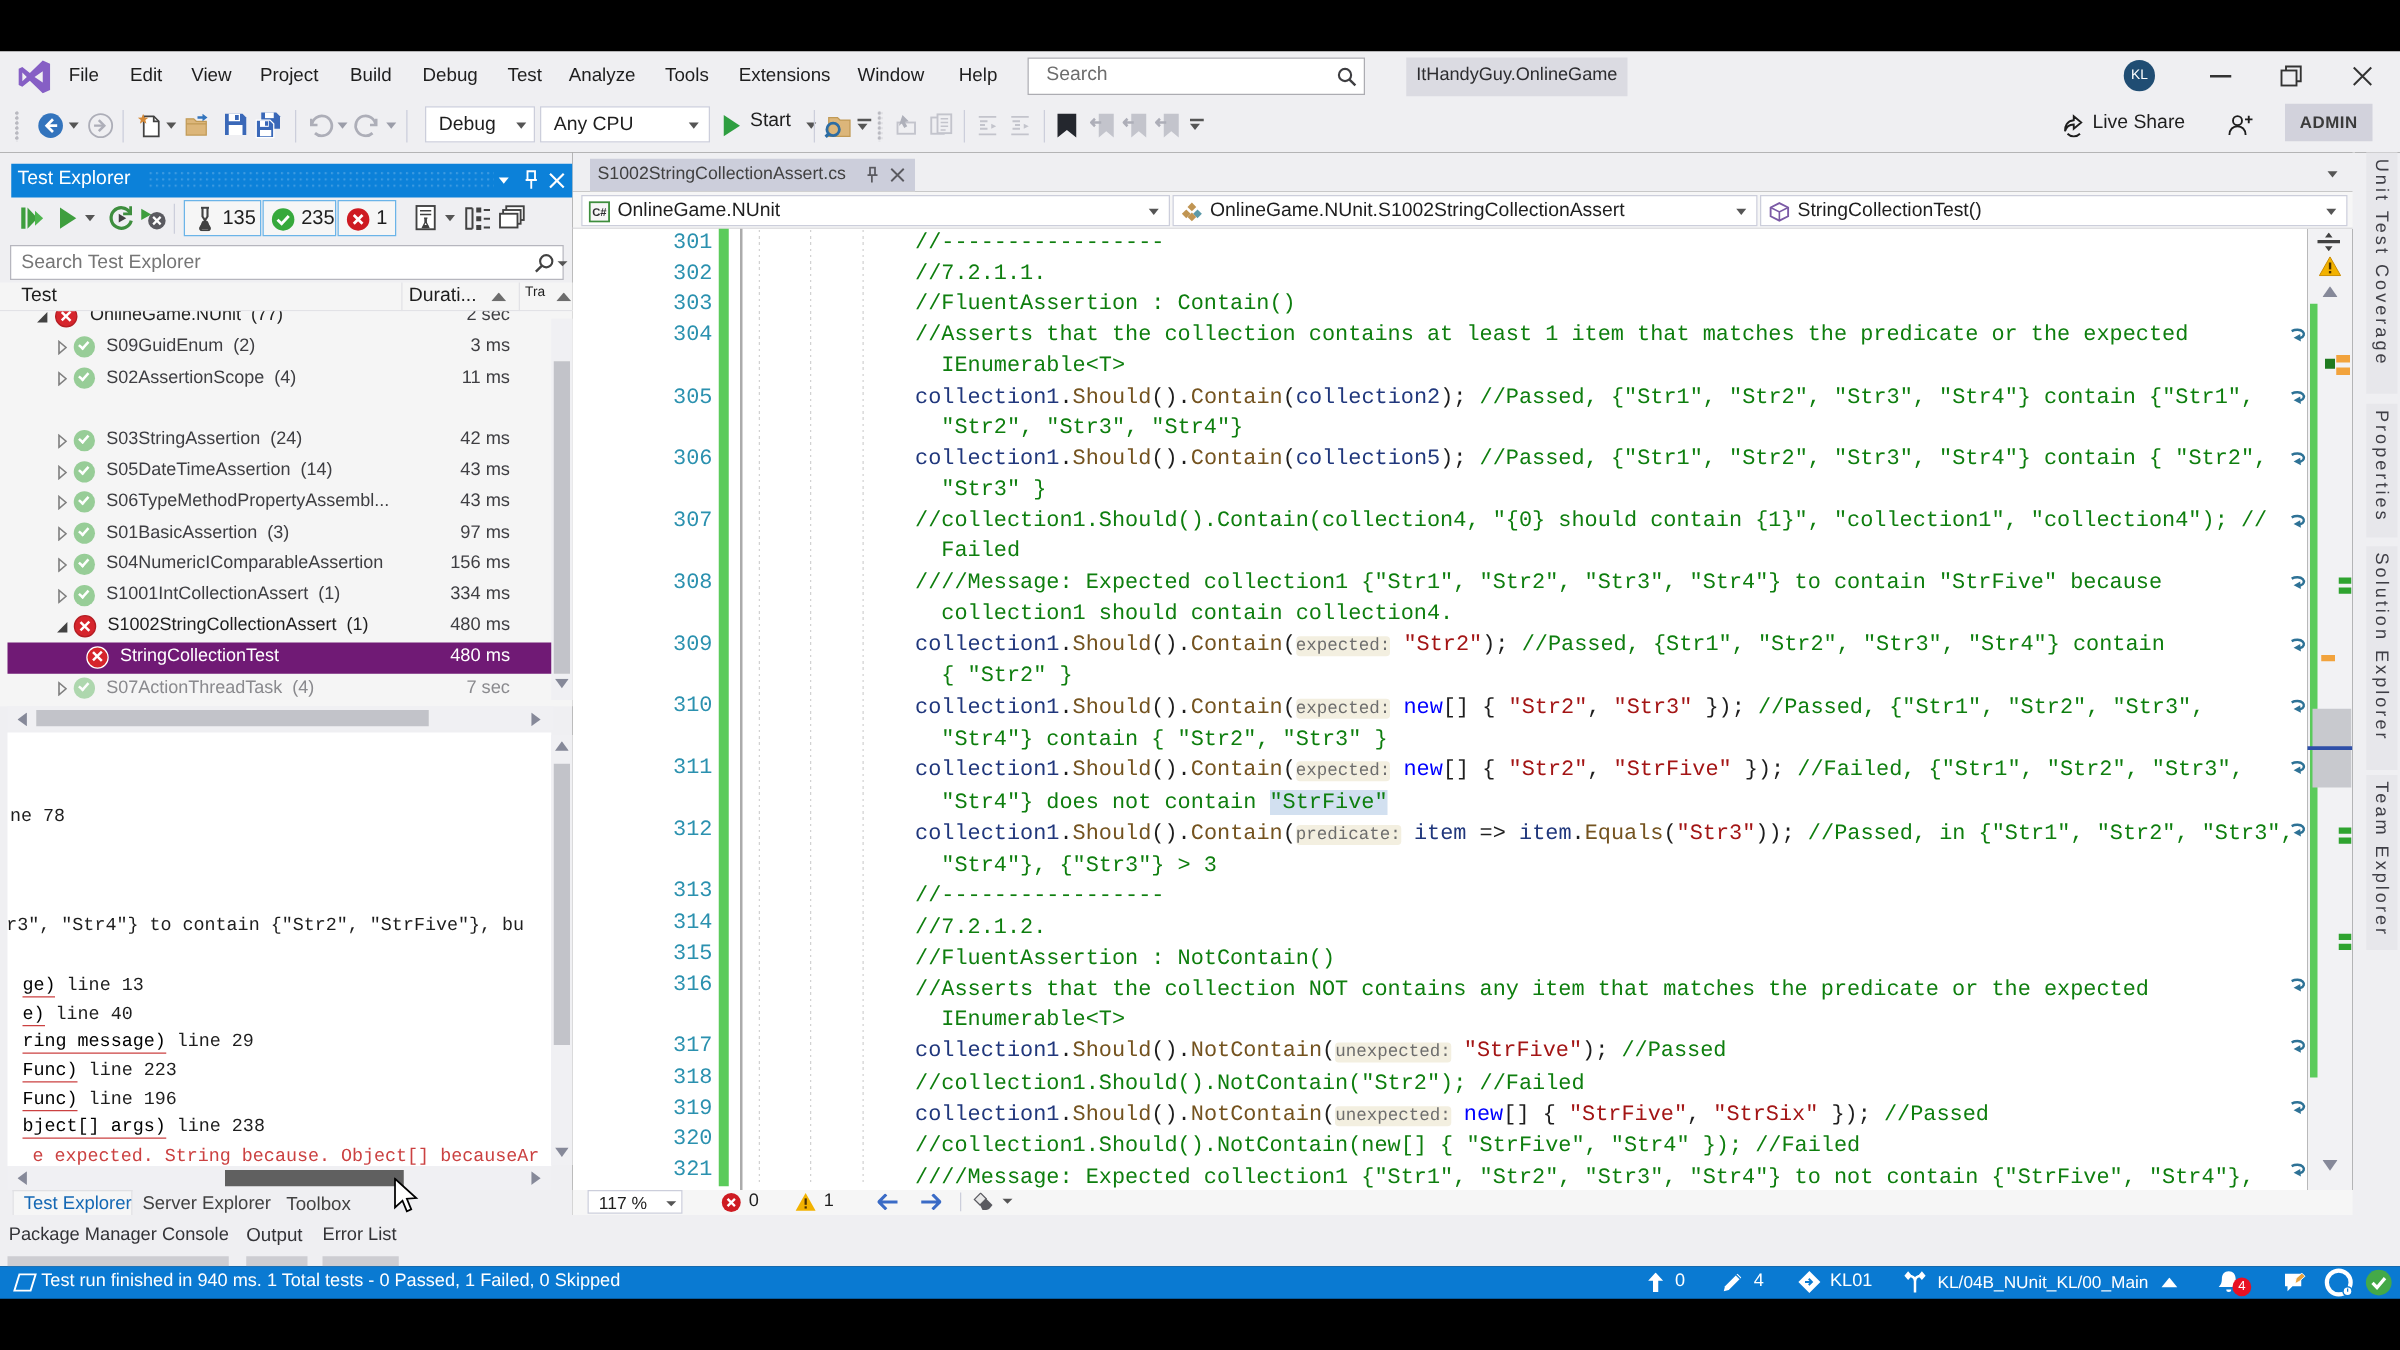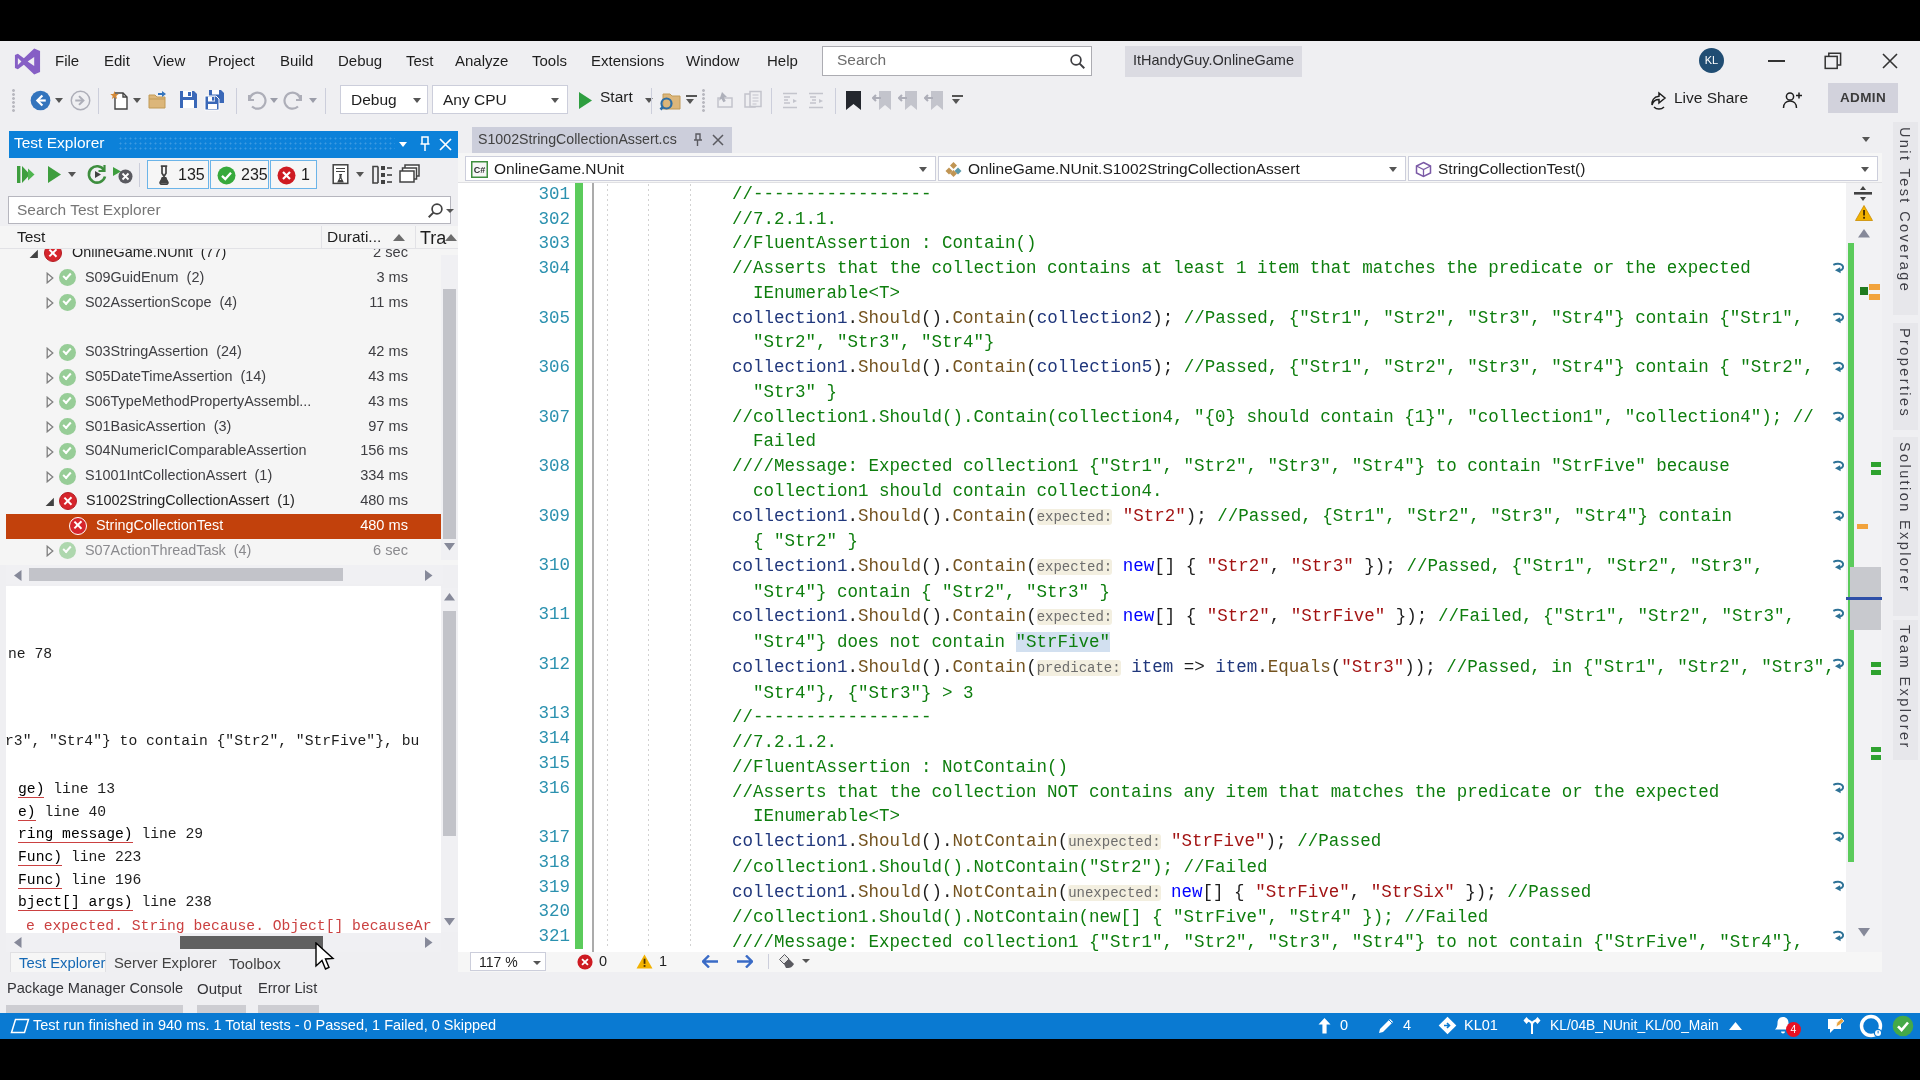--- a/index.html
+++ b/index.html
@@ -281,21 +281,21 @@
 <div class="caret" style="left:437px;top:12px;border-left-width:4px;border-right-width:4px;border-top-width:4.5px;"></div>
 </div>
 <div class="abs" style="left:0;top:104px;width:458px;height:23px;background:#F5F5F5;border-bottom:1px solid #E2E2E6;">
 <div class="abs" style="left:17px;top:2px;font-size:15.5px;color:#1E1E1E;">Test</div>
 <div class="vsep" style="left:321px;top:0;height:23px;background:#E2E2E6;"></div>
 <div class="abs" style="left:327px;top:2px;font-size:15.5px;color:#1E1E1E;">Durati...</div>
 <svg class="abs" style="left:393px;top:8px" width="12" height="7" viewBox="0 0 12 7">
         <path d="M6 0 12 7 0 7z" fill="#6D6D6D"></path>
       </svg>
 <div class="vsep" style="left:415px;top:0;height:23px;background:#E2E2E6;"></div>
-<div class="abs" style="left:420px;top:2px;font-size:18px;color:#1E1E1E;">Tra</div>
+<div class="abs" style="left:420px;top:2px;font-size:11px;color:#1E1E1E;">Tra</div>
 <svg class="abs" style="left:445px;top:8px" width="12" height="7" viewBox="0 0 12 7">
         <path d="M6 0 12 7 0 7z" fill="#6D6D6D"></path>
       </svg>
 </div>
 <div class="abs" style="left:0;top:127px;width:458px;height:316px;background:#F5F5F5;overflow:hidden;">
 <div class="row" style="top:-8.0px;">
 <svg class="abs" style="left:22px;top:7px" width="11" height="11" viewBox="0 0 10 10">
           <path d="M9 1.5 V9 H1.5z" fill="#424242"></path>
         </svg>
 <div class="badc" style="left:38px;">
@@ -389,37 +389,37 @@
 <svg class="abs" style="left:38px;top:7px" width="11" height="11" viewBox="0 0 10 10">
           <path d="M9 1.5 V9 H1.5z" fill="#424242"></path>
         </svg>
 <div class="badc" style="left:53px;">
           <i></i>
           <b></b>
         </div>
 <div class="nm" style="left:80px;color:#1E1E1E;">S1002StringCollectionAssert  (1)</div>
 <div class="dur" style="color:#3E3E42;">480 ms</div>
 </div>
-<div class="row" style="top:264.8px;background:#c2410c;">
+<div class="row" style="top:264.8px;background:#701a75;">
 <div class="badc" style="left:63px;border-color:#fff;">
           <i></i>
           <b></b>
         </div>
 <div class="nm" style="left:90px;color:#fff;">StringCollectionTest</div>
 <div class="dur" style="color:#fff;">480 ms</div>
 </div>
 <div class="row" style="top:289.6px;">
 <svg class="abs" style="left:40px;top:6.5px" width="8" height="12" viewBox="0 0 8 12">
           <path d="M1.2 1.2 6.8 6 1.2 10.8z" fill="none" stroke="#808080" stroke-width="1.3"></path>
         </svg>
 <div class="okc" style="left:53px;opacity:.75;">
           <i></i>
         </div>
 <div class="nm" style="left:79px;color:#8A8A8E;">S07ActionThreadTask  (4)</div>
-<div class="dur" style="color:#8A8A8E;">6 sec</div>
+<div class="dur" style="color:#8A8A8E;">7 sec</div>
 </div>
 </div>
 <div class="abs" style="left:441px;top:133px;width:17px;height:305px;background:#F0F0F3;">
 <div class="abs" style="left:2px;top:34px;width:13px;height:250px;background:#C2C3C9;"></div>
 <svg class="abs" style="left:3px;top:288px" width="11" height="8" viewBox="0 0 11 8">
         <path d="M0 0 h11 L5.5 7.5z" fill="#868999"></path>
       </svg>
 </div>
 <div class="abs" style="left:6px;top:443px;width:437px;height:19px;background:#F0F0F3;">
 <svg class="abs" style="left:8px;top:5px" width="8" height="11" viewBox="0 0 8 11">

